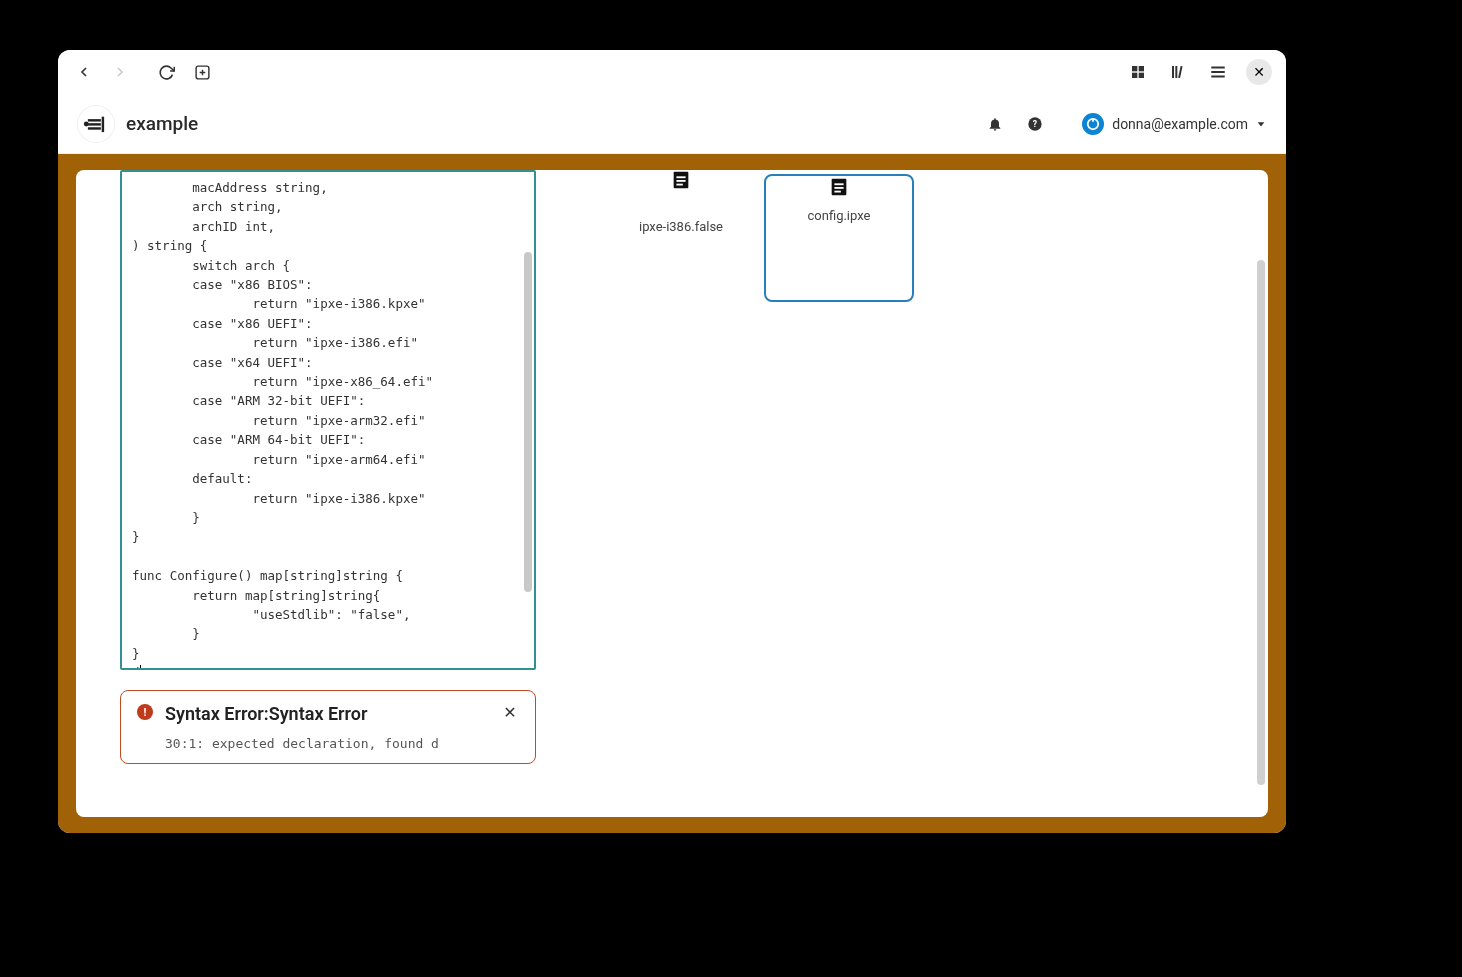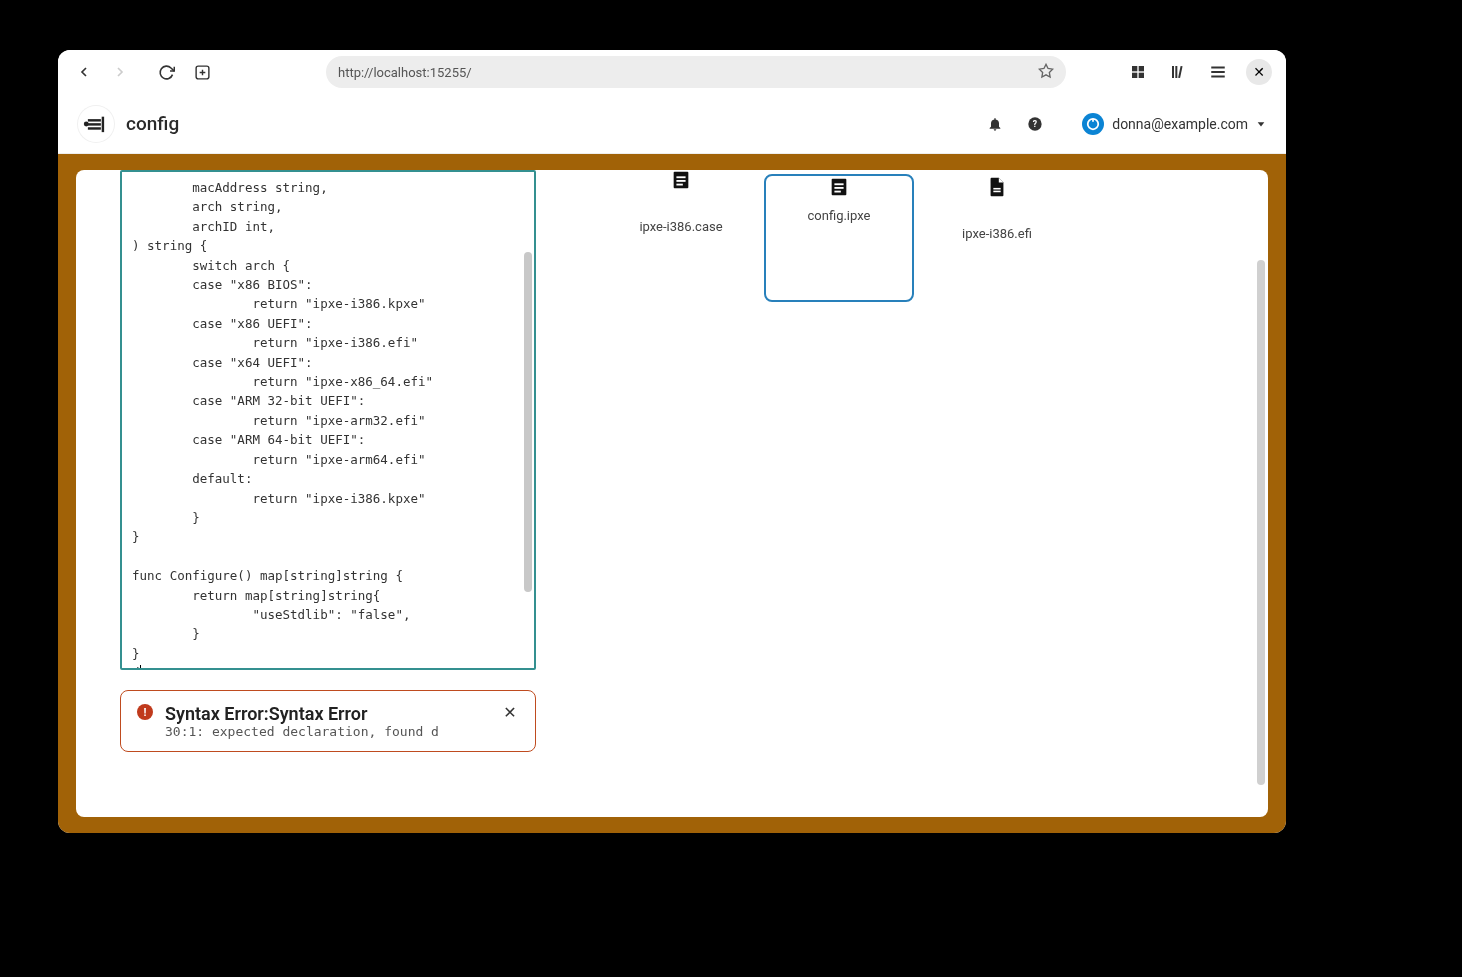--- a/index.html
+++ b/index.html
@@ -210,21 +210,21 @@
     .error-content { flex: 1; }
     .error-title {
       font-weight: 600;
       font-size: 18px;
       color: #222;
     }
     .error-detail {
       font-family: ui-monospace, Menlo, monospace;
       font-size: 13px;
       color: #555;
-      margin-top: 0;
+      margin-top: 12px;
     }
     .error-close {
       cursor: pointer;
       font-size: 16px;
       color: #333;
       width: 18px;
       text-align: center;
     }
     .file-grid {
       flex: 1;
@@ -297,28 +297,20 @@
           <path d="M23 4v6h-6"></path>
           <path d="M20.49 15a9 9 0 1 1-2.12-9.36L23 10"></path>
         </svg>
     </div>
     <div class="nav-btn">
       <svg width="17" height="17" viewBox="0 0 24 24" fill="none" stroke="currentColor" stroke-width="2">
           <rect x="3" y="3" width="18" height="18" rx="3"></rect>
           <line x1="12" y1="8" x2="12" y2="16"></line>
           <line x1="8" y1="12" x2="16" y2="12"></line>
         </svg>
-    </div>
-    <div class="url-bar">
-      <span>http://localhost:15255/</span>
-      <span class="star">
-        <svg width="16" height="16" viewBox="0 0 24 24" fill="none" stroke="currentColor" stroke-width="2">
-            <polygon points="12 2 15.09 8.26 22 9.27 17 14.14 18.18 21.02 12 17.77 5.82 21.02 7 14.14 2 9.27 8.91 8.26 12 2"></polygon>
-          </svg>
-      </span>
     </div>
     <div class="toolbar-right">
       <div class="nav-btn">
         <svg width="16" height="16" viewBox="0 0 24 24" fill="currentColor">
             <rect x="3" y="3" width="8" height="8"></rect>
             <rect x="13" y="3" width="8" height="8"></rect>
             <rect x="3" y="13" width="8" height="8"></rect>
             <rect x="13" y="13" width="8" height="8"></rect>
           </svg>
       </div>
@@ -346,21 +338,21 @@
         <svg width="26" height="26" viewBox="0 0 32 32">
             <g fill="#222">
               <rect x="6" y="10" width="16" height="3"></rect>
               <rect x="6" y="15" width="16" height="3"></rect>
               <rect x="6" y="20" width="16" height="3"></rect>
               <rect x="23" y="7" width="3" height="19"></rect>
               <circle cx="4" cy="16" r="3"></circle>
             </g>
           </svg>
       </div>
-      <span class="logo-text">config</span>
+      <span class="logo-text">example</span>
     </div>
     <div class="header-right">
       <div class="header-icon">
         <svg width="16" height="16" viewBox="0 0 24 24" fill="currentColor">
             <path d="M12 22a2 2 0 0 0 2-2h-4a2 2 0 0 0 2 2zm6-6V11a6 6 0 0 0-5-5.91V4a1 1 0 0 0-2 0v1.09A6 6 0 0 0 6 11v5l-2 2v1h16v-1l-2-2z"></path>
           </svg>
       </div>
       <div class="header-icon">
         <svg width="16" height="16" viewBox="0 0 24 24" fill="currentColor">
             <circle cx="12" cy="12" r="10"></circle>
@@ -424,37 +416,28 @@
       </div>
 
       <div class="file-grid" id="file-grid">
           <div class="file-item">
             <div><svg class="file-icon" viewBox="0 0 24 24" fill="currentColor">
                 <rect x="4" y="3" width="16" height="18" rx="1"></rect>
                 <rect x="7" y="8" width="10" height="2" fill="#fff"></rect>
                 <rect x="7" y="12" width="10" height="2" fill="#fff"></rect>
                 <rect x="7" y="16" width="7" height="2" fill="#fff"></rect>
               </svg></div>
-            <div class="file-name">ipxe-i386.case</div>
+            <div class="file-name">ipxe-i386.false</div>
           </div>
           <div class="file-item selected">
             <div><svg class="file-icon" viewBox="0 0 24 24" fill="currentColor">
                 <rect x="4" y="3" width="16" height="18" rx="1"></rect>
                 <rect x="7" y="8" width="10" height="2" fill="#fff"></rect>
                 <rect x="7" y="12" width="10" height="2" fill="#fff"></rect>
                 <rect x="7" y="16" width="7" height="2" fill="#fff"></rect>
               </svg></div>
             <div class="file-name">config.ipxe</div>
           </div>
-          <div class="file-item row2">
-            <div><svg class="file-icon" viewBox="0 0 24 24" fill="currentColor">
-                <path d="M14 2H6a1 1 0 0 0-1 1v18a1 1 0 0 0 1 1h12a1 1 0 0 0 1-1V7l-5-5z"></path>
-                <path d="M14 2v5h5" fill="#fff"></path>
-                <rect x="8" y="13" width="8" height="1.7" fill="#fff"></rect>
-                <rect x="8" y="16" width="8" height="1.7" fill="#fff"></rect>
-              </svg></div>
-            <div class="file-name">ipxe-i386.efi</div>
-          </div>
         </div>
       <div class="content-scrollbar"></div>
     </div>
   </div>
 </div>
 
 </body></html>

